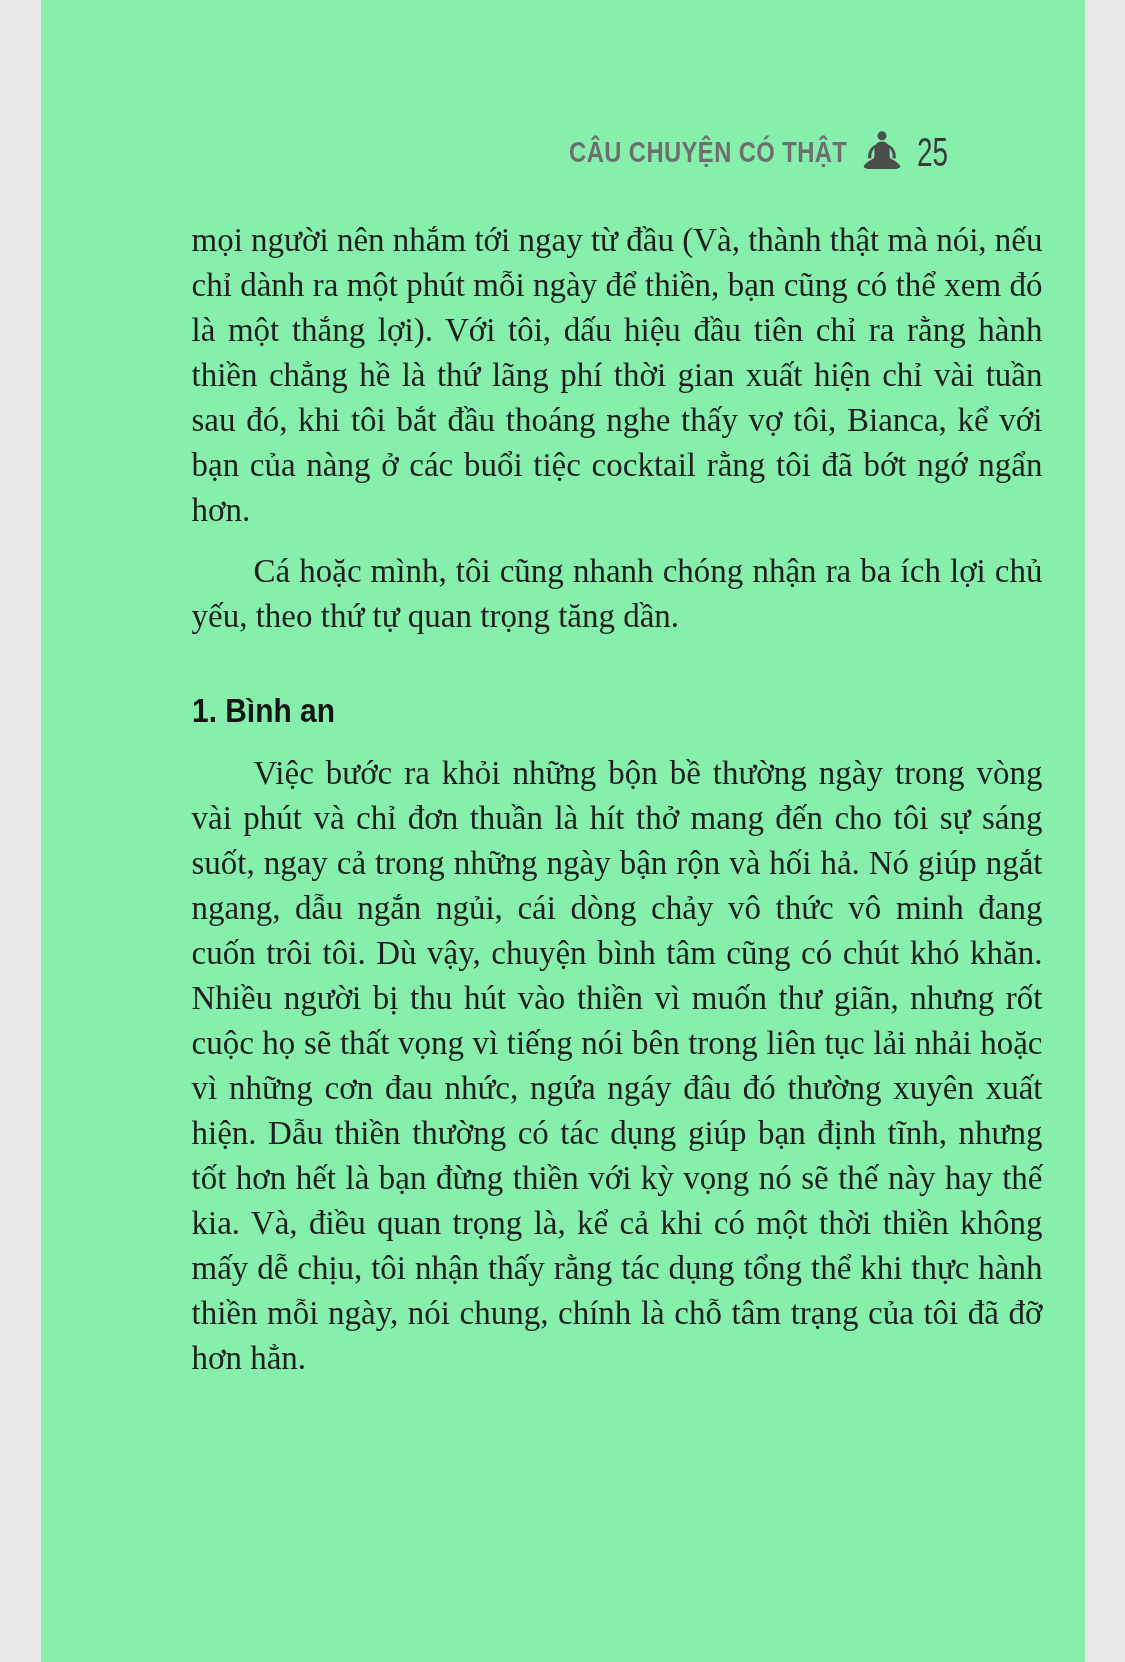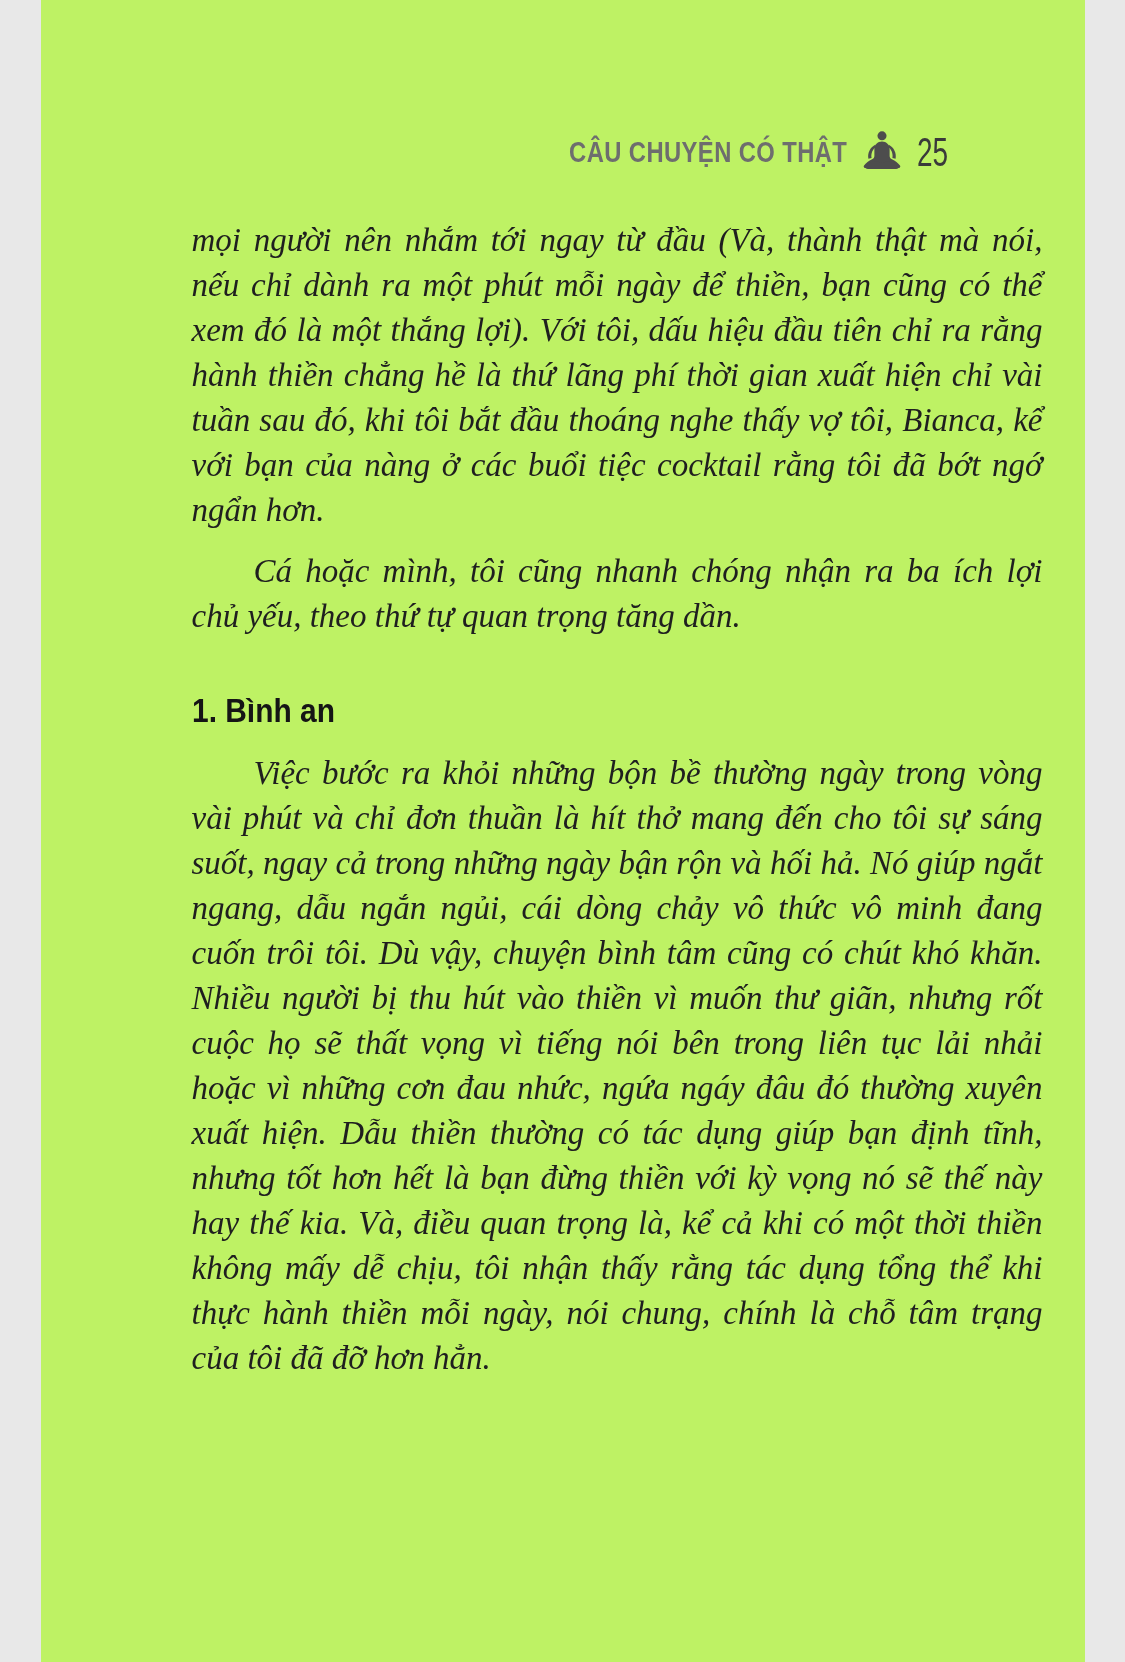--- a/index.html
+++ b/index.html
@@ -1,19 +1,19 @@
 <!DOCTYPE html>
 <html lang="vi"><head>
 <meta charset="utf-8">
 <style>
   html,body{margin:0;padding:0;background:#e8e8e8;}
   .page{
     position:relative;
     width:1044px;height:1662px;
-    background:#bef264;
+    background:#86efac;
     margin:0 auto;
     overflow:hidden;
     font-family:"Liberation Serif", serif;
   }
   
   .running-header{
     position:absolute;
     top:128px;left:151px;right:123px;
     height:48px;
     display:flex;
@@ -55,21 +55,20 @@
     width:851px;
     color:#1f1f1f;
   }
   .content p{
     margin:0 0 16px 0;
     font-size:33px;
     line-height:45px;
     text-align:justify;
     text-justify:inter-word;
     color:#1f1f1f;
-    font-style:italic;
   }
   .content p.indent{ text-indent:62px; }
   .section-heading{
     font-family:"Liberation Sans", sans-serif;
     font-weight:bold;
     font-size:34px;
     line-height:42px;
     color:#151515;
     margin:50px 0 20px 0;
     transform:scaleX(.88);

